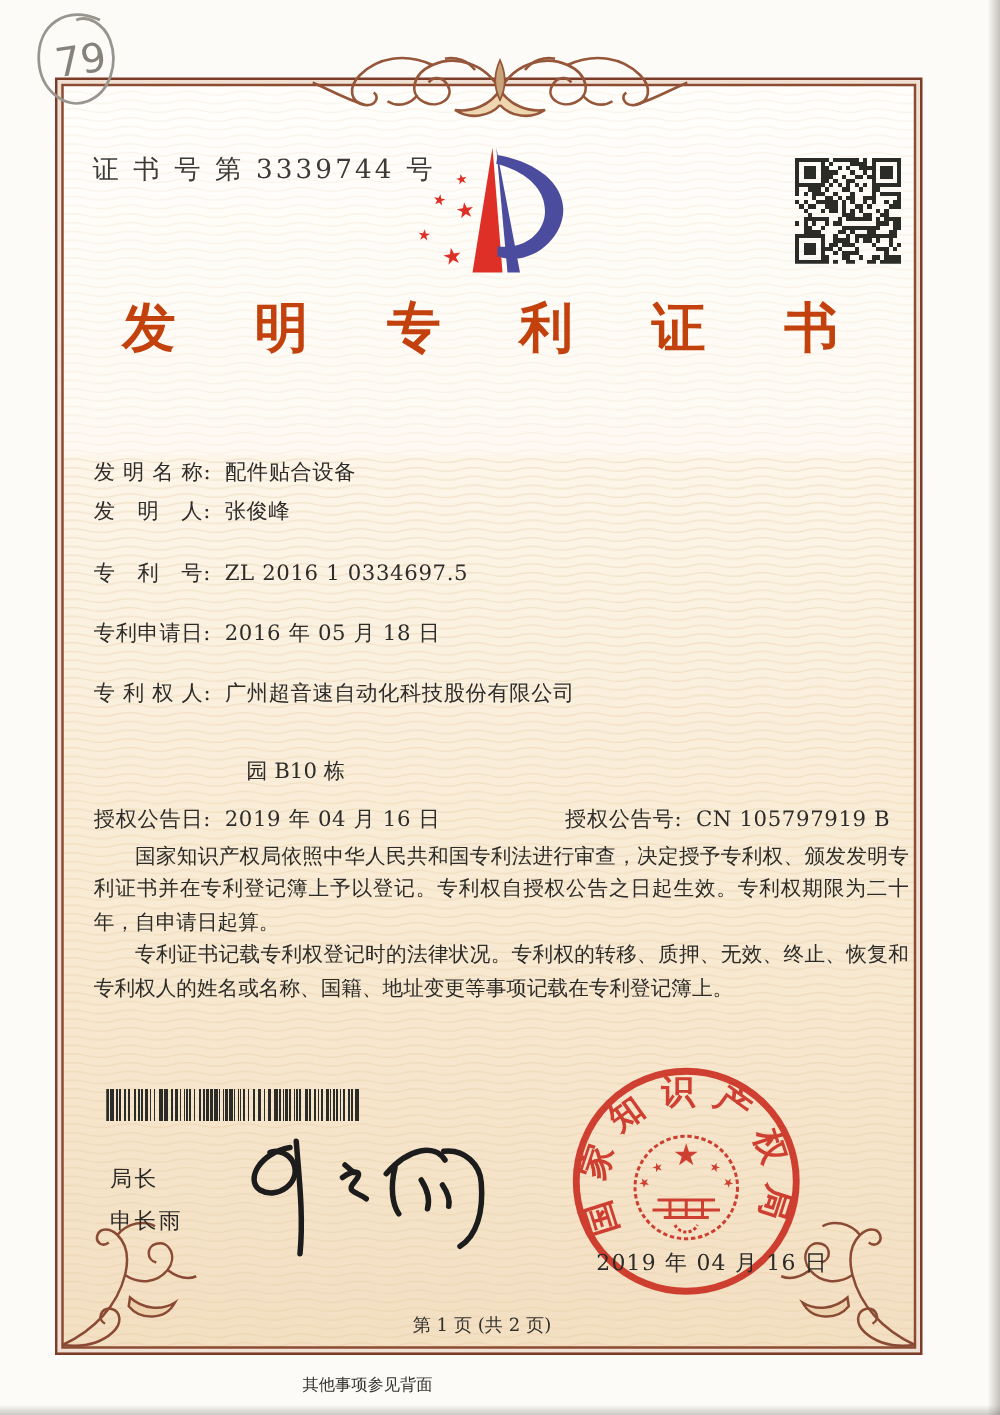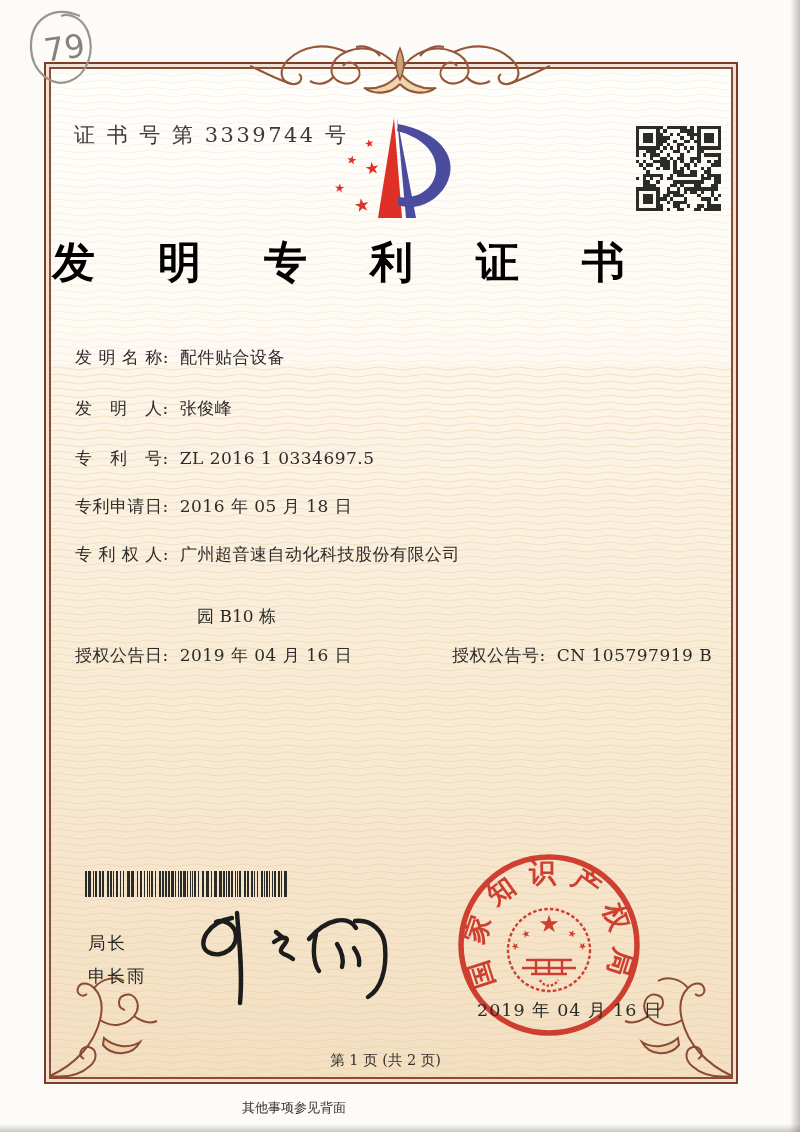--- a/index.html
+++ b/index.html
@@ -16,23 +16,23 @@
     box-shadow: inset 0 0 0 3px rgba(250,243,230,.9), inset 0 0 0 5px #8c4b33;
     z-index:2;pointer-events:none;
   }
   .waves{left:46px;top:64px;z-index:1;}
   .edge-shadow-r{right:0;top:0;width:10px;height:100%;
     background:linear-gradient(90deg,rgba(0,0,0,0),rgba(110,104,96,.40));z-index:9;}
   .edge-shadow-b{left:0;bottom:0;width:100%;height:8px;
     background:linear-gradient(180deg,rgba(0,0,0,0),rgba(110,104,96,.35));z-index:9;}
   .cert-no{left:74px;top:121px;font-size:21px;letter-spacing:2.5px;color:#3c3a37;z-index:3;}
   .title{
-    left:28px;top:234px;width:690px;text-align:left;
+    left:39px;top:234px;width:690px;text-align:center;
     font-size:43px;font-weight:bold;letter-spacing:24px;padding-left:24px;box-sizing:border-box;
-    color:#000000;z-index:3;
+    color:#c2410c;z-index:3;
   }
   .row{left:75px;font-size:17px;letter-spacing:.5px;z-index:3;white-space:nowrap;}
   .row .lab{display:inline-block;white-space:pre;}
   .row .val{margin-left:11px;white-space:pre;}
   .addr2{left:197px;font-size:17px;z-index:3;}
   .grant-right{left:452px;}
   .body-text{
     left:75px;top:672px;width:652px;z-index:3;
     font-size:16.5px;line-height:26.4px;text-align:justify;color:#2d2b28;
   }
@@ -452,21 +452,21 @@
       <rect x="18" y="24" width="1" height="1" fill="#2b2b28"></rect>
       <rect x="20" y="24" width="1" height="1" fill="#2b2b28"></rect>
       <rect x="21" y="24" width="1" height="1" fill="#2b2b28"></rect>
       <rect x="22" y="24" width="1" height="1" fill="#2b2b28"></rect>
       <rect x="23" y="24" width="1" height="1" fill="#2b2b28"></rect>
       <rect x="24" y="24" width="1" height="1" fill="#2b2b28"></rect>
     </svg>
 
   <div class="abs title">发 明 专 利 证 书</div>
 
-  <div class="abs row" style="top:346px;text-align:right;">
+  <div class="abs row" style="top:366px;text-align:right;">
     <span class="lab">发 明 名 称:</span><span class="val">配件贴合设备</span>
   </div>
   <div class="abs row" style="top:397px;">
     <span class="lab">发　明　人:</span><span class="val">张俊峰</span>
   </div>
   <div class="abs row" style="top:447px;text-align:right;">
     <span class="lab">专　利　号:</span><span class="val">ZL 2016 1 0334697.5</span>
   </div>
   <div class="abs row" style="top:495px;">
     <span class="lab">专利申请日:</span><span class="val">2016 年 05 月 18 日</span>
@@ -475,20 +475,24 @@
     <span class="lab">专 利 权 人:</span><span class="val">广州超音速自动化科技股份有限公司</span>
   </div>
   <div class="abs addr2" style="top:605px;text-align:center;">园 B10 栋</div>
   <div class="abs row" style="top:644px;">
     <span class="lab">授权公告日:</span><span class="val">2019 年 04 月 16 日</span>
   </div>
   <div class="abs row grant-right" style="top:644px;">
     <span class="lab">授权公告号:</span><span class="val">CN 105797919 B</span>
   </div>
 
+  <div class="abs body-text">
+    <p>国家知识产权局依照中华人民共和国专利法进行审查，决定授予专利权、颁发发明专利证书并在专利登记簿上予以登记。专利权自授权公告之日起生效。专利权期限为二十年，自申请日起算。</p>
+    <p>专利证书记载专利权登记时的法律状况。专利权的转移、质押、无效、终止、恢复和专利权人的姓名或名称、国籍、地址变更等事项记载在专利登记簿上。</p>
+  </div>
 
   <svg id="barcode" class="abs bar-svg" width="205" height="26" viewBox="0 0 205 26" shape-rendering="crispEdges">
       <rect x="0" y="0" width="2" height="26" fill="#2b2b28"></rect>
       <rect x="3" y="0" width="3" height="26" fill="#2b2b28"></rect>
       <rect x="8" y="0" width="1" height="26" fill="#2b2b28"></rect>
       <rect x="10" y="0" width="2" height="26" fill="#2b2b28"></rect>
       <rect x="14" y="0" width="2" height="26" fill="#2b2b28"></rect>
       <rect x="17" y="0" width="2" height="26" fill="#2b2b28"></rect>
       <rect x="22" y="0" width="2" height="26" fill="#2b2b28"></rect>
       <rect x="25" y="0" width="2" height="26" fill="#2b2b28"></rect>

